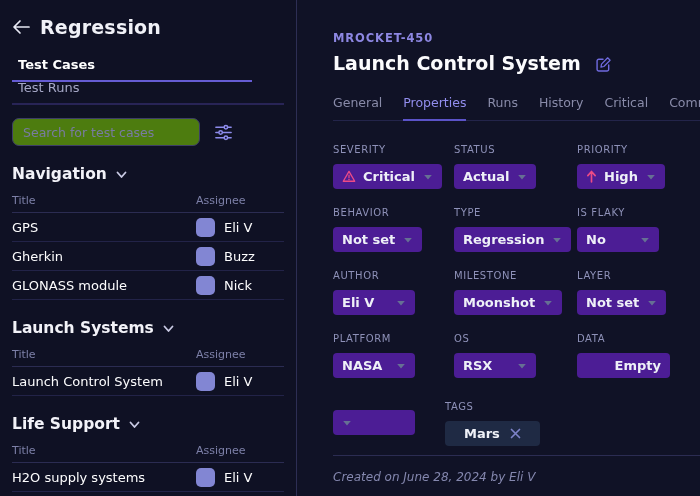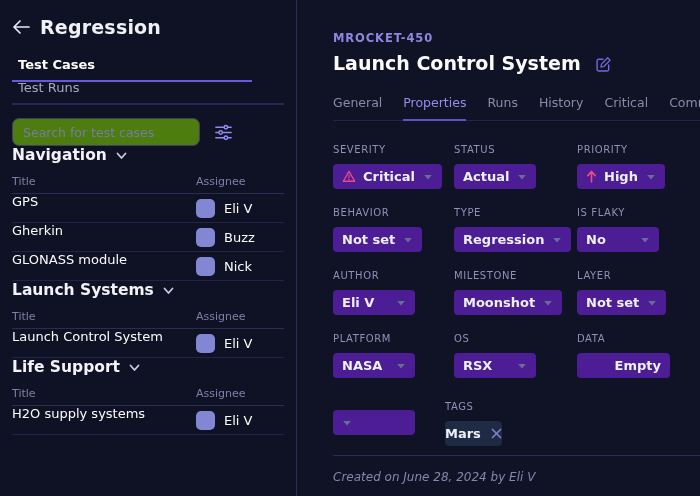--- a/index.html
+++ b/index.html
@@ -29,27 +29,27 @@
   .search-row { display:flex; align-items:center; gap:13px; margin-top:13px; }
   .search-row input {
     width:188px; height:28px; background:#4d7c0f;
     border:1px solid #3d3e66; border-radius:7px;
     color:#e8e8f2; font-size:12.5px; padding:0 10px;
     font-family:"DejaVu Sans", sans-serif; outline:none;
   }
   .search-row input::placeholder { color:#787ba2; }
   .filter-btn { display:inline-flex; color:#8d8beb; cursor:pointer; }
 
-  .section { }
+  .section { margin-top:19px; }
   .section-title { font-size:15.5px; font-weight:bold; color:#f2f2f8; display:flex; align-items:center; gap:9px; cursor:pointer; }
   .section-title .chev { display:inline-flex; color:#c9cae4; margin-top:2px; }
   .cols { display:flex; font-size:11px; color:#7d80a8; padding:11px 0 5px 0; border-bottom:1px solid #2b2c52; }
   .cols .c1 { flex:1; }
   .cols .c2 { width:88px; }
-  .lrow { display:flex; height:29px; border-bottom:1px solid #222348; font-size:13px; color:#fdfdfe; cursor:pointer; }
+  .lrow { display:flex; align-items:center; height:29px; border-bottom:1px solid #222348; font-size:13px; color:#fdfdfe; cursor:pointer; }
   .lrow .t { flex:1; white-space:nowrap; overflow:hidden; }
   .lrow .a { width:88px; display:flex; align-items:center; gap:9px; }
   .avatar { width:19px; height:19px; border-radius:5px; background:#8286d3; flex:none; }
 
   
   .right-panel { flex:1; position:relative; padding:0 24px 0 36px; background:#101226; }
   .case-id { margin-top:31px; font-size:11.5px; font-weight:bold; letter-spacing:.9px; color:#8d87e2; }
   .title-row { display:flex; align-items:center; gap:14px; margin-top:7px; }
   .title-row h2 { font-size:19px; font-weight:bold; color:#fbfbfd; }
   .edit-btn { display:inline-flex; color:#6f6ade; cursor:pointer; margin-top:2px; }
@@ -67,21 +67,21 @@
     min-width:82px; justify-content:space-between;
   }
   .control .val-wrap { display:inline-flex; align-items:center; gap:7px; }
   .control .caret { display:inline-flex; color:#667094; flex:none; }
   .control.no-caret { justify-content:flex-end; min-width:93px; }
 
   .automation-row { display:flex; gap:30px; margin-top:23px; }
   .chip-row { margin-top:9px; display:flex; gap:8px; }
   .chip {
     display:inline-flex; align-items:center; gap:10px;
-    background:#1f2a44; border-radius:4px; height:25px; padding:0 0;
+    background:#1f2a44; border-radius:4px; height:25px; padding:0 19px;
     font-size:13px; font-weight:bold; color:#eef0f7;
   }
   .chip .x { display:inline-flex; color:#7d82c8; cursor:pointer; }
 
   .divider { border-top:1px solid #2b2c52; margin-top:9px; }
   .footer-note { margin-top:14px; font-style:italic; font-size:12px; color:#8487ae; }
 
   .ic-pink { color:#ed4b86; }
   .ic-yellow { color:#f6b921; }
 </style>

